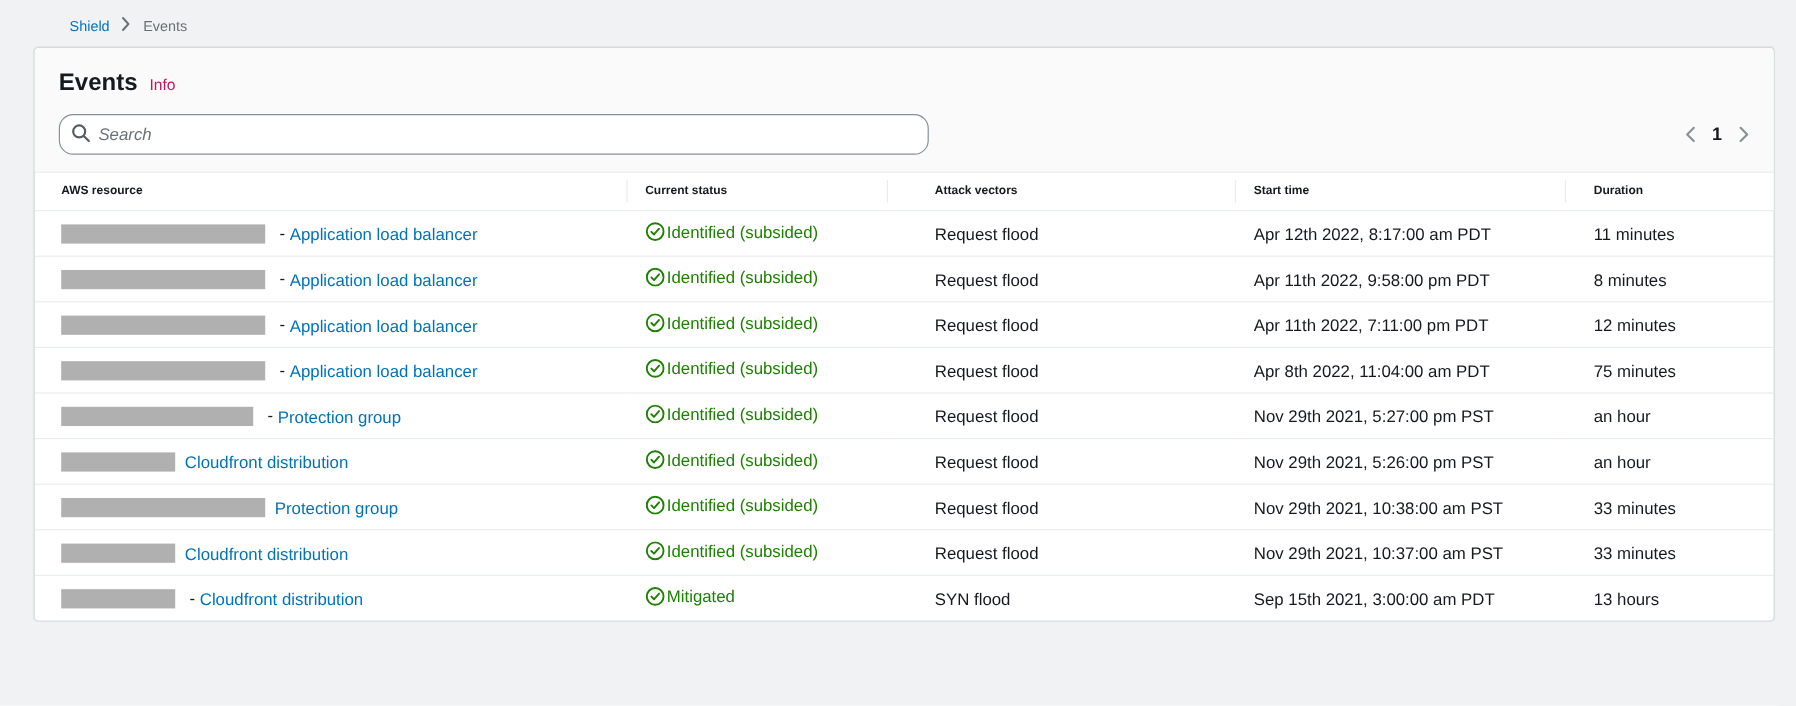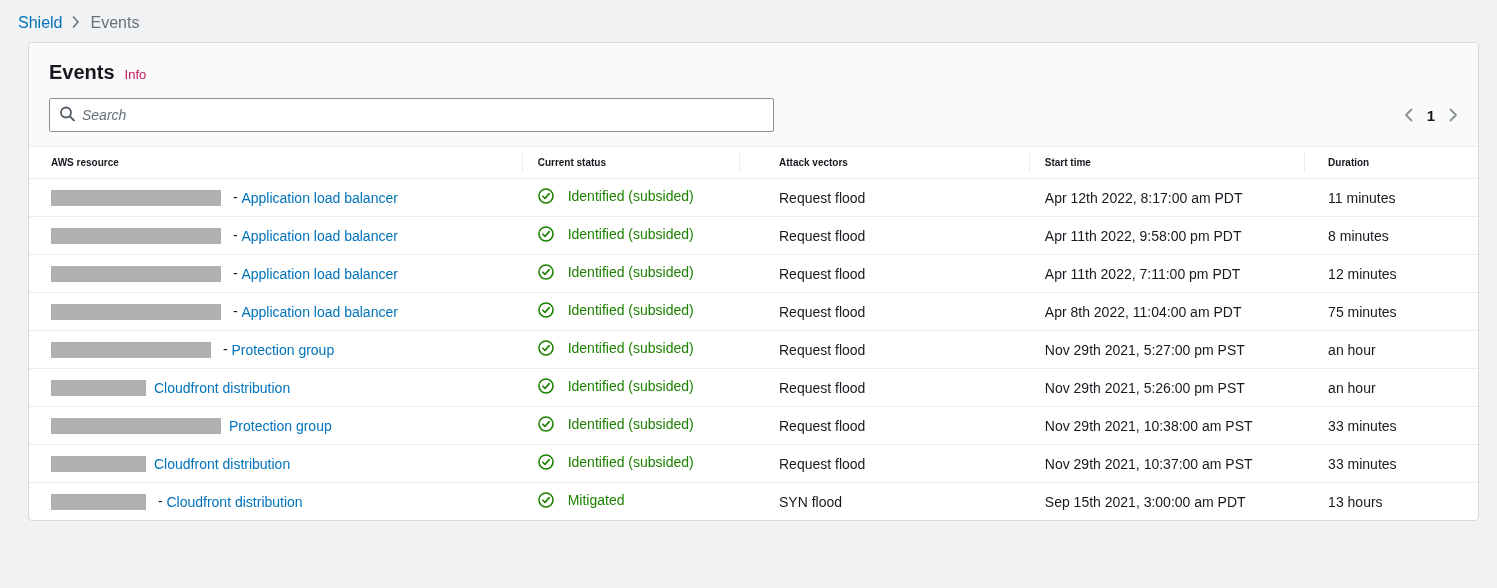--- a/index.html
+++ b/index.html
@@ -8,21 +8,22 @@
     background: #f1f2f3;
     color: #16191f;
     font-size: 14px;
   }
   .breadcrumb {
     padding: 14px 18px 10px 18px;
     display: flex;
     align-items: center;
     gap: 10px;
     color: #687078;
-    font-size: 16px;
+    font-size: 12px;
+    margin-left: 40px;
   }
   .breadcrumb a {
     color: #0073bb;
     text-decoration: none;
   }
   .breadcrumb-sep {
     color: #687078;
   }
   .panel {
     background: #fff;
@@ -68,21 +69,21 @@
     left: 10px;
     top: 50%;
     transform: translateY(-50%);
     color: #545b64;
     pointer-events: none;
   }
   .search-input {
     width: 100%;
     height: 34px;
     border: 1px solid #879196;
-    border-radius: 2px;
+    border-radius: 12px;
     padding: 6px 10px 6px 32px;
     font-size: 14px;
     font-style: italic;
     color: #687078;
     background: #fff;
   }
   .search-input::placeholder { color: #687078; font-style: italic; }
   .pager {
     display: flex;
     align-items: center;
@@ -134,21 +135,21 @@
     margin-right: 8px;
   }
   .resource-link {
     color: #0073bb;
     text-decoration: none;
     vertical-align: middle;
   }
   .status {
     display: inline-flex;
     align-items: center;
-    gap: 14px;
+    gap: 2px;
     color: #1d8102;
     font-weight: 400;
   }
   .status svg { flex: 0 0 auto; }
   .col-resource { width: 34%; padding-left: 22px; }
   .col-status { width: 15%; }
   .col-vectors { width: 20%; padding-left: 40px; }
   .col-start { width: 19%; }
   .col-duration { width: 12%; padding-left: 24px; }
 </style>

